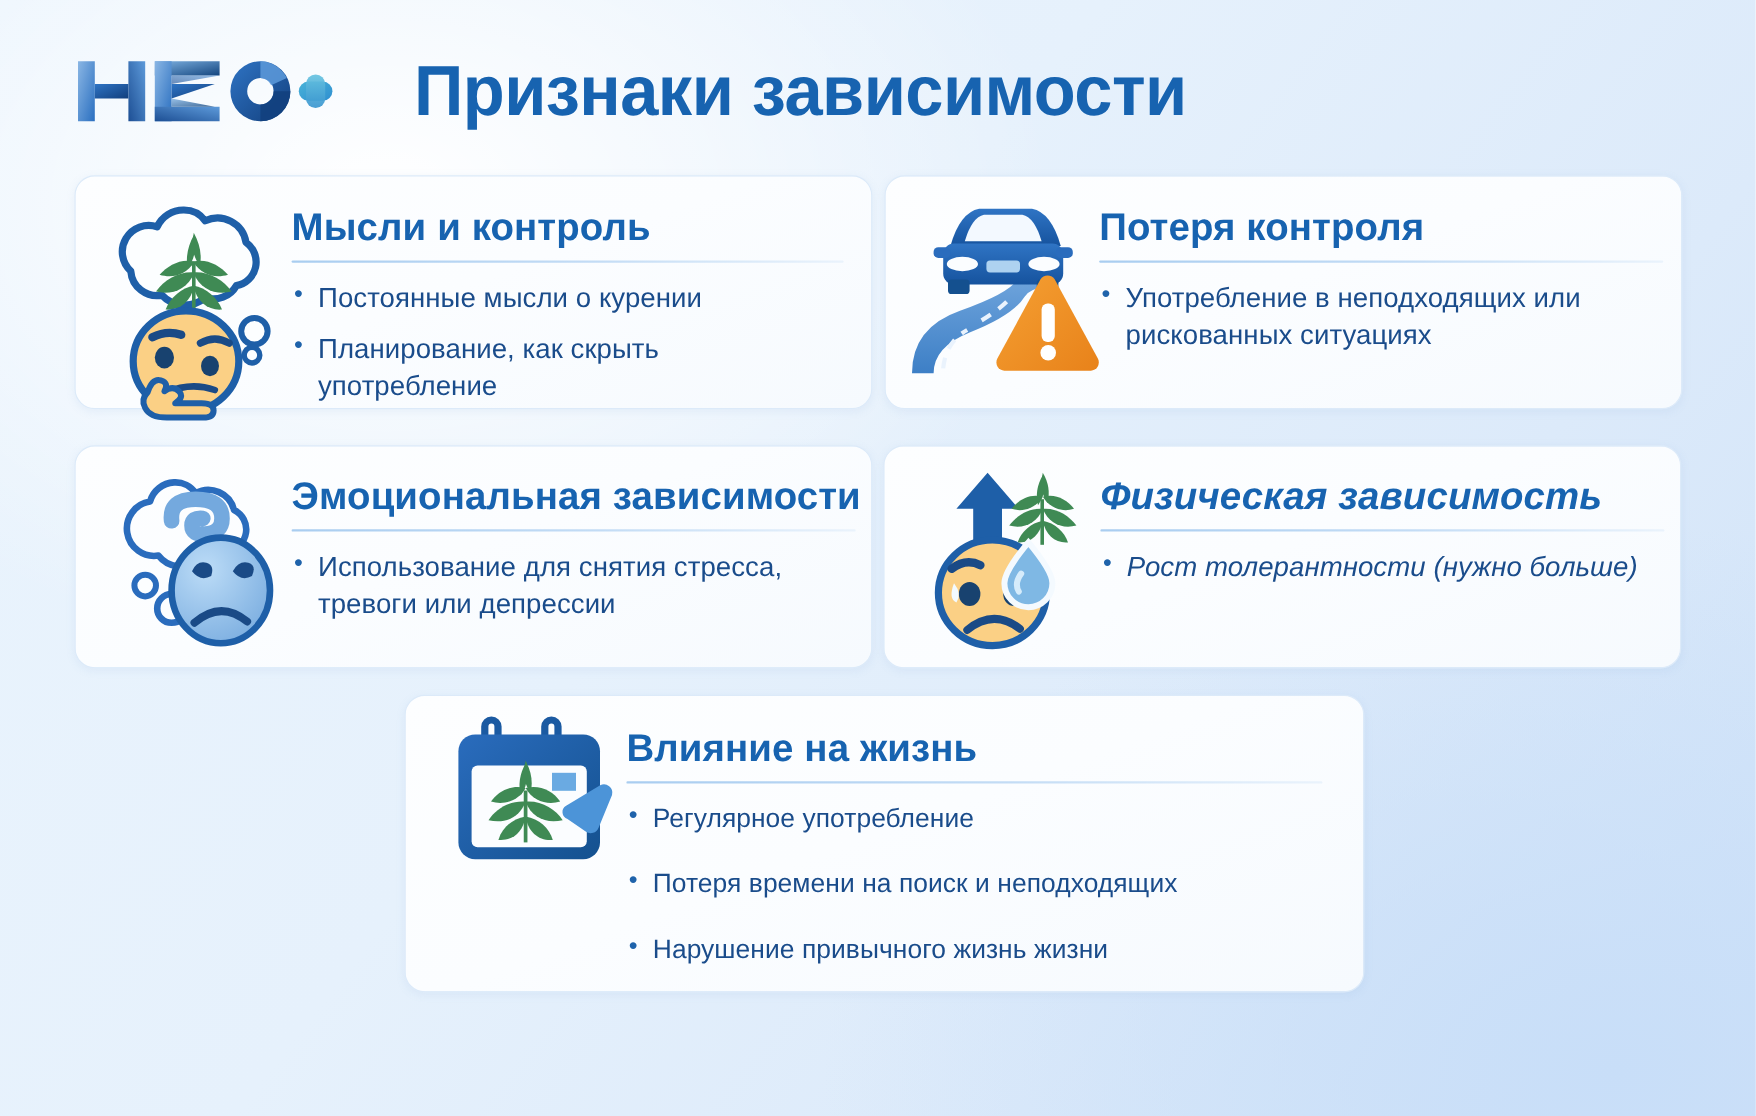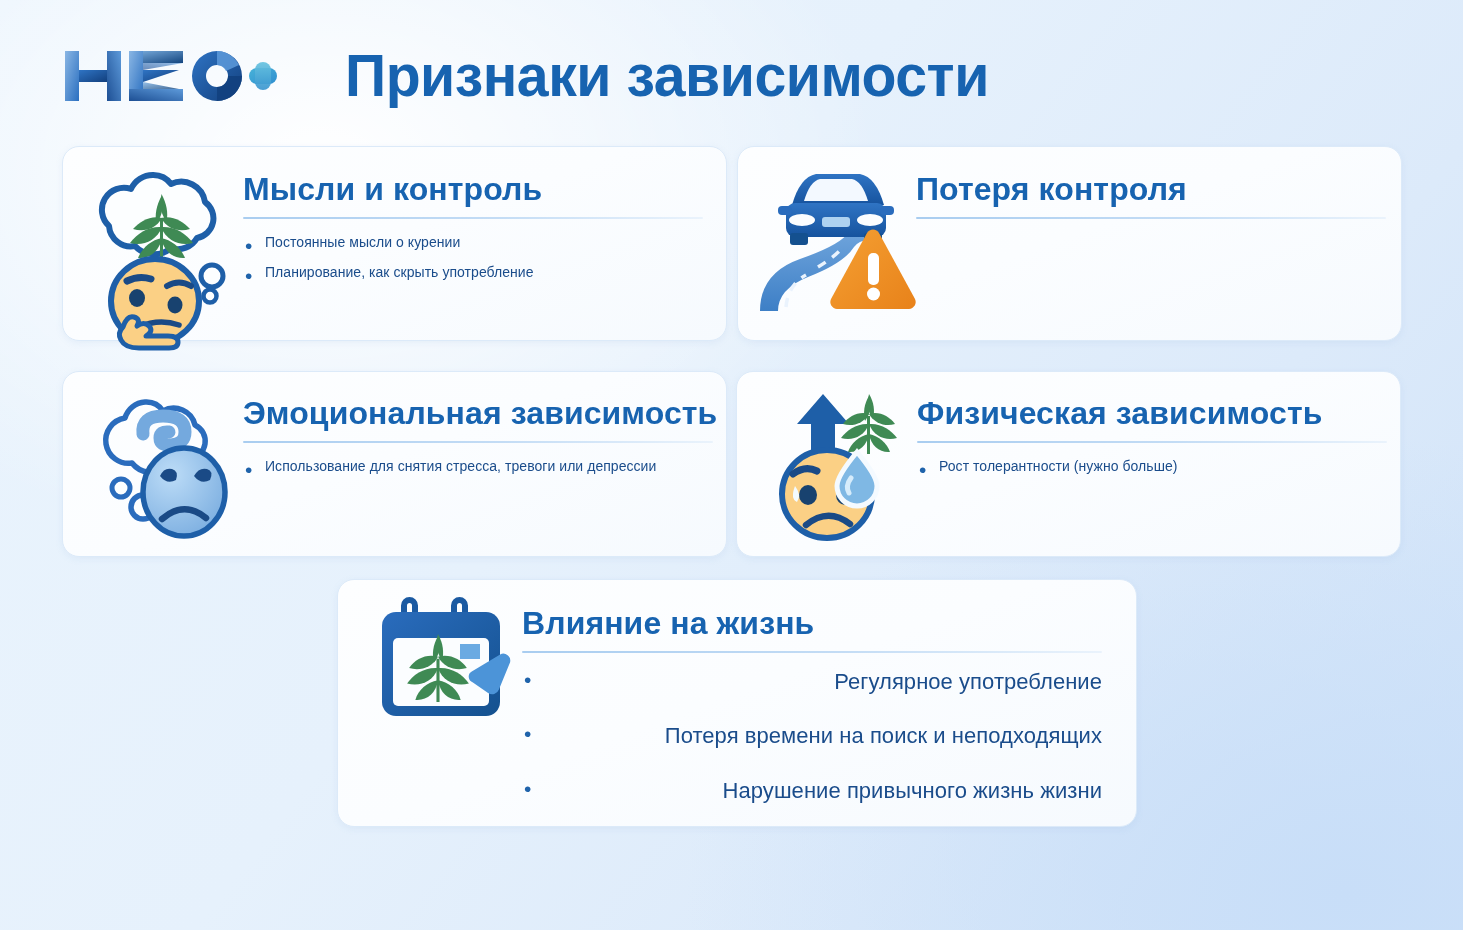--- a/index.html
+++ b/index.html
@@ -64,43 +64,43 @@
   .divider {
     height:2px; margin-top:9px;
     background:linear-gradient(90deg,#a9cdf0 0%,#c3dcf5 55%,#eaf3fc 100%);
     border-radius:2px;
   }
   ul.bullets { list-style:none; margin-top:14px; }
   ul.bullets li {
     position:relative;
     padding-left:22px;
     font-family:"Liberation Sans Narrow","Liberation Sans", sans-serif;
-    font-size:14px;
+    font-size:23px;
     color:#1a4c8b;
     line-height:1.34;
     margin-bottom:11px;
     letter-spacing:0.05px;
   }
   ul.bullets li:last-child { margin-bottom:0; }
   ul.bullets li::before {
     content:"•";
     position:absolute; left:2px; top:-1px;
     color:#1f63ab; font-size:21px;
   }
-  #card-life ul.bullets li { margin-bottom:25px; font-size:22px;text-align:right; }
+  #card-life ul.bullets li { margin-bottom:25px; font-size:22px; }
 
   
   #card-thoughts  .card-icon { left:26px;  top:17px;  width:155px; height:180px; }
   #card-thoughts  .card-body { left:180px; top:24px;  width:460px; }
   #card-control   .card-icon { left:18px;  top:18px;  width:160px; height:145px; }
   #card-control   .card-body { left:178px; top:24px;  width:470px; }
   #card-emotional .card-icon { left:36px;  top:16px;  width:150px; height:155px; }
   #card-emotional .card-body { left:180px; top:23px;  width:470px; }
   #card-physical  .card-icon { left:28px;  top:10px;  width:152px; height:160px; }
-  #card-physical  .card-body { left:180px; top:23px;  width:470px; }
+  #card-physical  .card-body { left:180px; top:23px;  width:470px;font-style:italic; }
   #card-life      .card-icon { left:38px;  top:18px;  width:142px; height:122px; }
   #card-life      .card-body { left:184px; top:25px;  width:580px; }
 
   svg { display:block; overflow:visible; }
 </style>
 </head>
 <body>
 
 <div id="header">
 
@@ -237,20 +237,23 @@
       </g>
 
       <path d="M123 68 l36 66 a7 7 0 0 1 -6 10 l-72 0 a7 7 0 0 1 -6 -10 l36 -66 a7 7 0 0 1 12 0 z" fill="url(#trig)"></path>
       <rect x="112" y="88" width="11" height="32" rx="5" fill="#ffffff"></rect>
       <circle cx="117.5" cy="129" r="6.5" fill="#ffffff"></circle>
     </svg>
   </div>
   <div class="card-body">
     <div class="card-title">Потеря контроля</div>
     <div class="divider"></div>
+    <ul class="bullets">
+      <li>Употребление в неподходящих или рискованных ситуациях</li>
+    </ul>
   </div>
 </div>
 
 <div class="card" id="card-emotional">
   <div class="card-icon">
     <svg width="150" height="155" viewBox="0 0 150 155">
       <defs>
         <radialGradient id="blueface" cx="0.35" cy="0.3" r="0.85">
           <stop offset="0" stop-color="#bcdcf7"></stop>
             <stop offset="1" stop-color="#76aade"></stop>
@@ -265,21 +268,21 @@
       <circle cx="22" cy="100" r="9" fill="#fcfeff" stroke="#2a6cbd" stroke-width="5"></circle>
       <circle cx="44" cy="119" r="12" fill="#fcfeff" stroke="#2a6cbd" stroke-width="5.5"></circle>
 
       <ellipse cx="85" cy="104" rx="41" ry="44" fill="url(#blueface)" stroke="#1e5fa8" stroke-width="5.5"></ellipse>
       <path d="M61 88 q4 -9 12 -7 q7 2 4 11 q-9 5 -16 -4 z" fill="#1a4a86"></path>
       <path d="M95 88 q5 -9 13 -7 q7 2 3 11 q-9 5 -16 -4 z" fill="#1a4a86"></path>
       <path d="M63 131 q22 -19 44 -1" stroke="#1a4a86" stroke-width="6.5" fill="none" stroke-linecap="round"></path>
     </svg>
   </div>
   <div class="card-body">
-    <div class="card-title">Эмоциональная зависимость</div>
+    <div class="card-title">Эмоциональная зависимости</div>
     <div class="divider"></div>
     <ul class="bullets">
       <li>Использование для снятия стресса, тревоги или депрессии</li>
     </ul>
   </div>
 </div>
 
 <div class="card" id="card-physical">
   <div class="card-icon">
     <svg width="152" height="160" viewBox="0 0 152 160">

